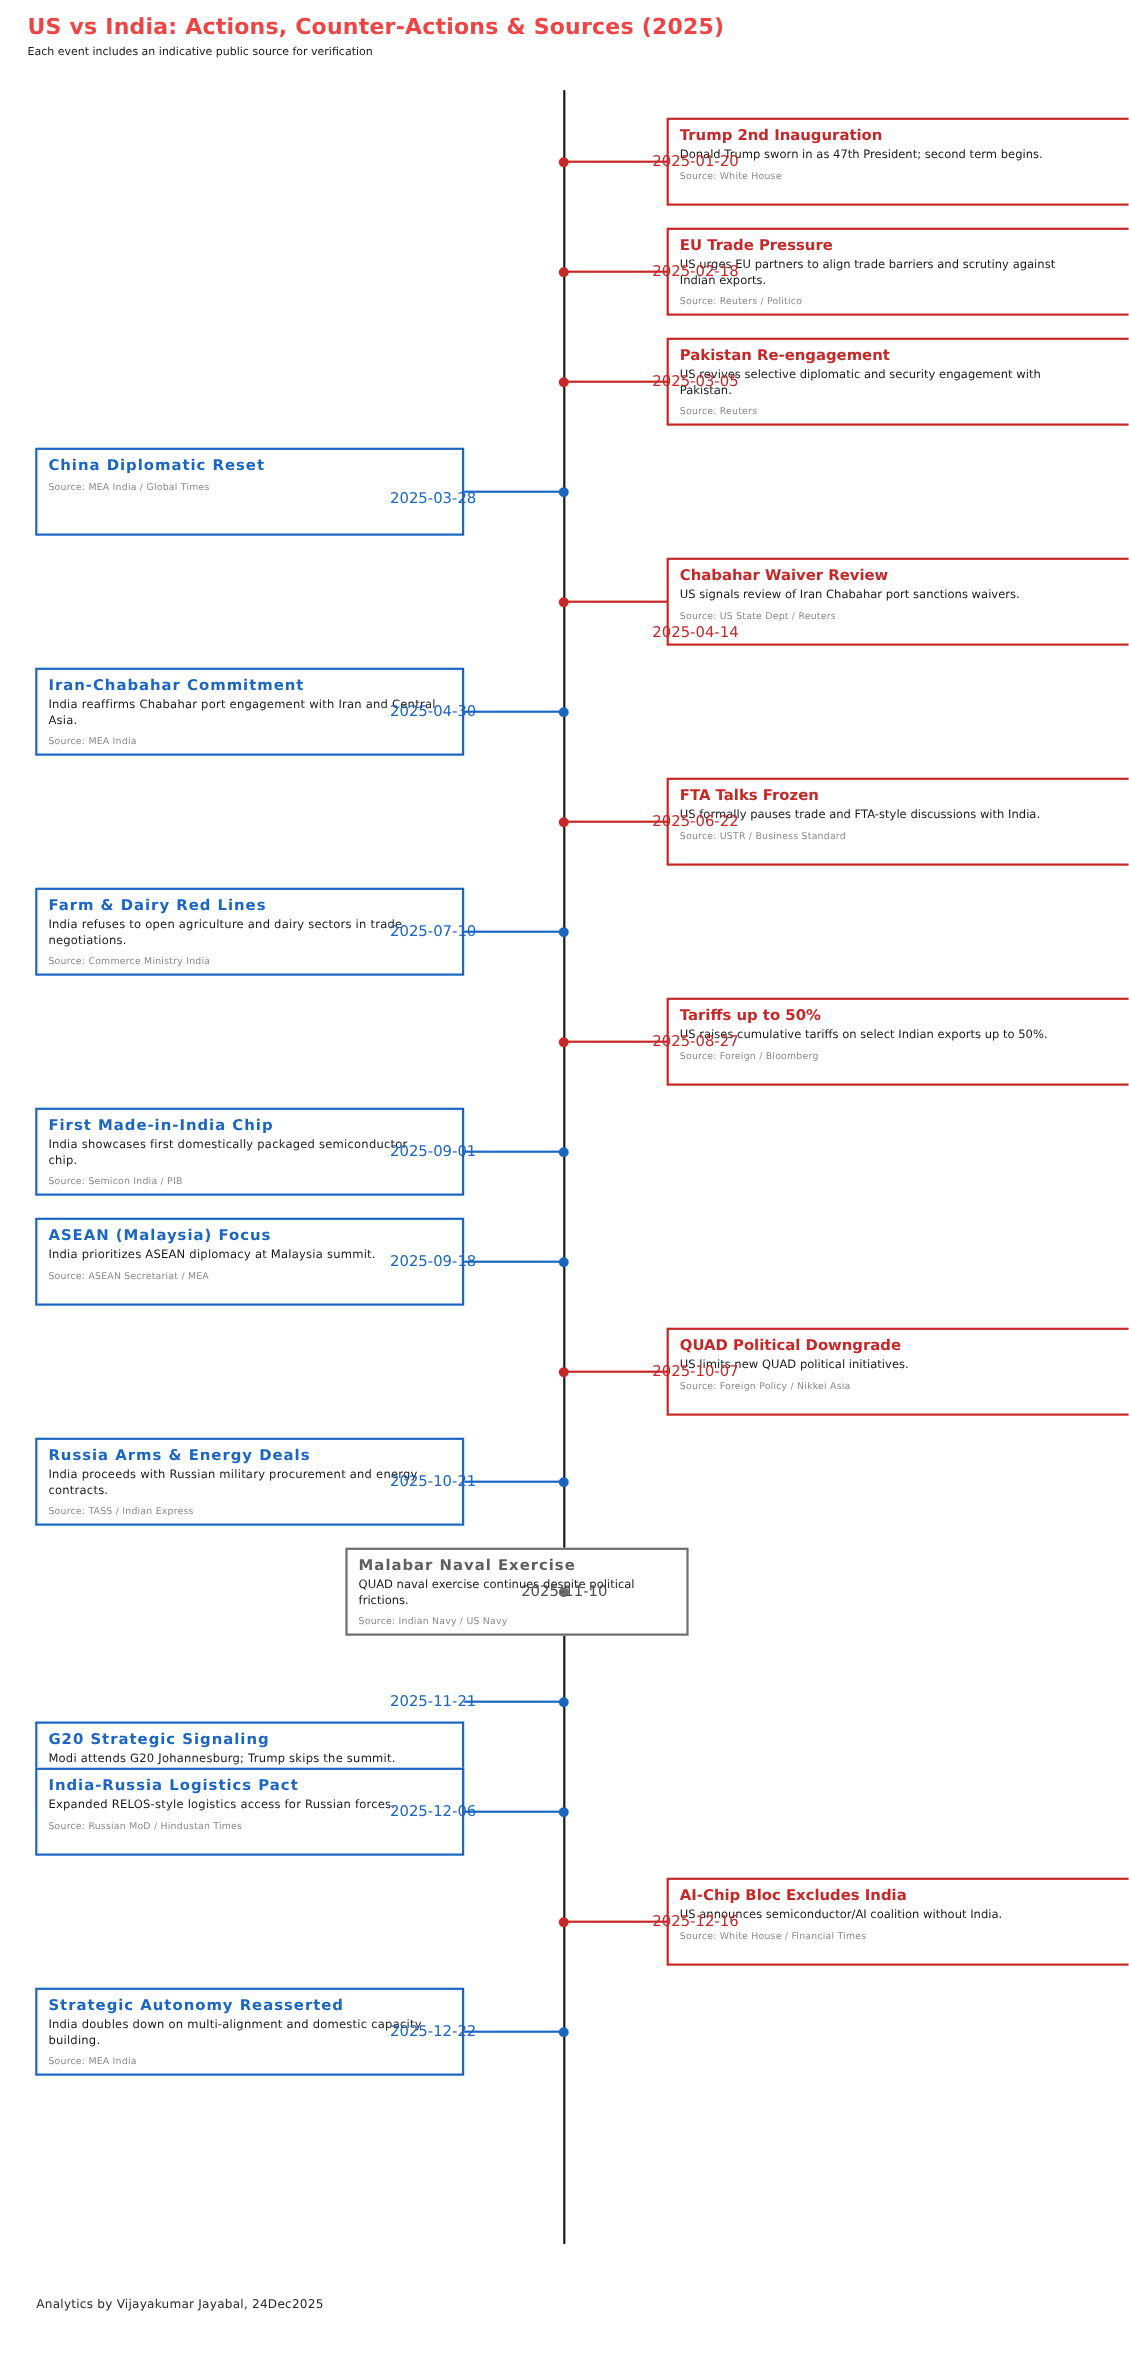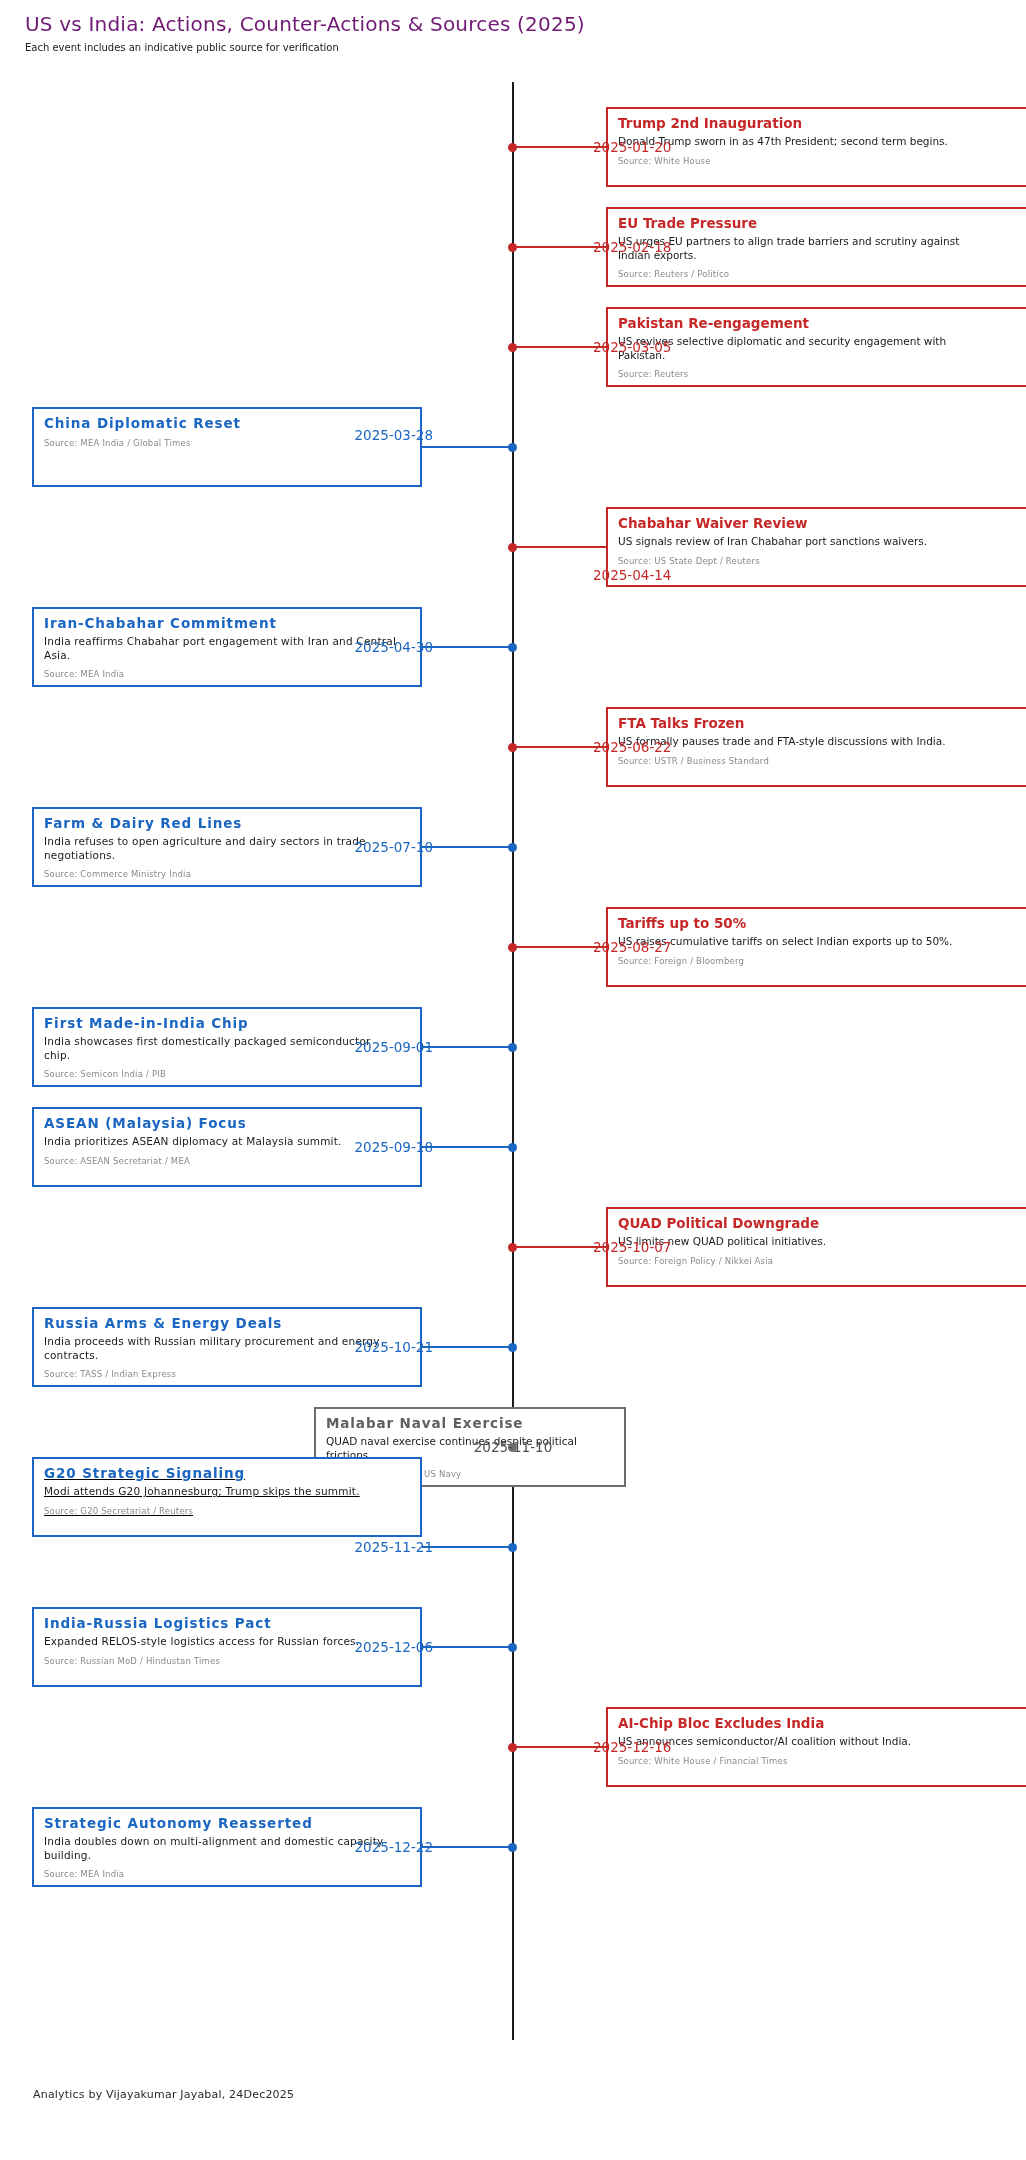--- a/index.html
+++ b/index.html
@@ -3,21 +3,21 @@
 <meta charset="utf-8">
 <style>
   html,body{margin:0;padding:0;background:#ffffff;}
   body{
     width:1026px;height:2160px;position:relative;overflow:hidden;
     font-family:"DejaVu Sans","Liberation Sans",sans-serif;
   }
   .page{position:absolute;inset:0;}
   .page-title{
     position:absolute;left:25px;top:12px;
-    font-size:20px;font-weight:normal;color:#701a75;letter-spacing:0.2px;
+    font-size:20px;font-weight:bold;color:#ef4444;letter-spacing:0.2px;
   }
   .page-subtitle{
     position:absolute;left:25px;top:42px;
     font-size:10px;color:#1a1a1a;
   }
   .timeline-line{
     position:absolute;left:512px;top:82px;width:2px;height:1958px;
     background:#1a1a1a;
   }
   .event{position:absolute;left:0;top:0;width:1026px;height:0;}
@@ -96,21 +96,21 @@
     <div class="dot" style="top: 343px;"></div>
     <div class="date-label" style="top: 338px;">2025-03-05</div>
   </div>
       <div class="event india">
     <div class="connector" style="top: 446px;"></div>
     <div class="event-box" style="top: 407px;">
       <div class="event-title">China Diplomatic Reset</div>
       <div class="event-source">Source: MEA India / Global Times</div>
     </div>
     <div class="dot" style="top: 443px;"></div>
-    <div class="date-label" style="top: 426px;">2025-03-28</div>
+    <div class="date-label" style="top: 444px;">2025-03-28</div>
   </div>
       <div class="event us">
     <div class="connector" style="top: 546px;"></div>
     <div class="event-box" style="top: 507px;">
       <div class="event-title">Chabahar Waiver Review</div>
       <div class="event-desc">US signals review of Iran Chabahar port sanctions waivers.</div>
       <div class="event-source">Source: US State Dept / Reuters</div>
     </div>
     <div class="dot" style="top: 543px;"></div>
     <div class="date-label" style="top: 566px;">2025-04-14</div>
@@ -200,21 +200,21 @@
     <div class="event-box" style="top: 1407px;">
       <div class="event-title">Malabar Naval Exercise</div>
       <div class="event-desc">QUAD naval exercise continues despite political frictions.</div>
       <div class="event-source">Source: Indian Navy / US Navy</div>
     </div>
     <div class="dot" style="top: 1443px;"></div>
     <div class="date-label" style="top: 1438px;">2025-11-10</div>
   </div>
       <div class="event india">
     <div class="connector" style="top: 1546px;"></div>
-    <div class="event-box" style="top: 1457px; text-decoration: underline;">
+    <div class="event-box" style="top: 1565px;">
       <div class="event-title">G20 Strategic Signaling</div>
       <div class="event-desc">Modi attends G20 Johannesburg; Trump skips the summit.</div>
       <div class="event-source">Source: G20 Secretariat / Reuters</div>
     </div>
     <div class="dot" style="top: 1543px;"></div>
     <div class="date-label" style="top: 1538px;">2025-11-21</div>
   </div>
       <div class="event india">
     <div class="connector" style="top: 1646px;"></div>
     <div class="event-box" style="top: 1607px;">

